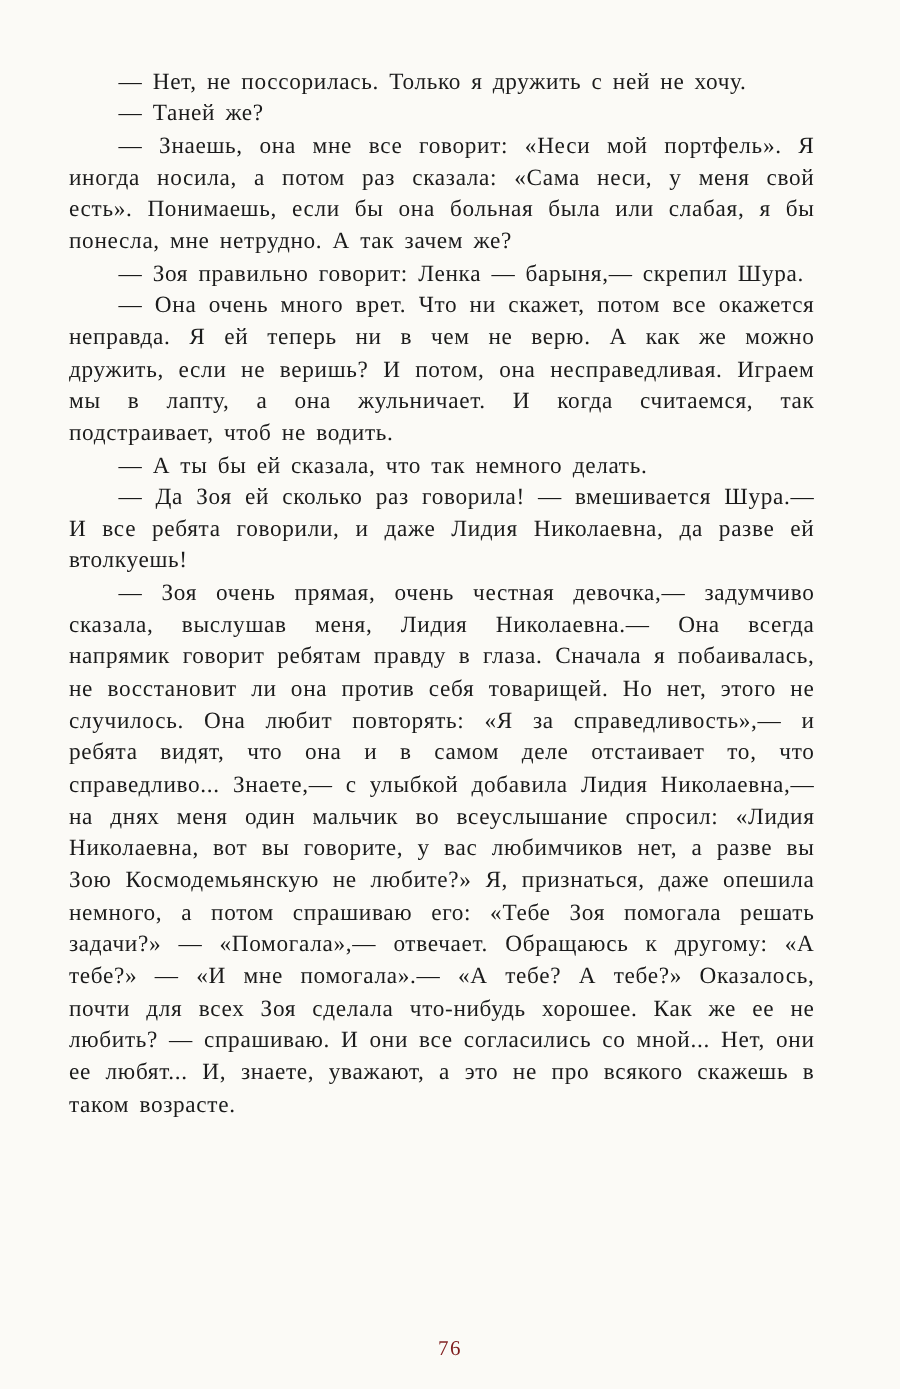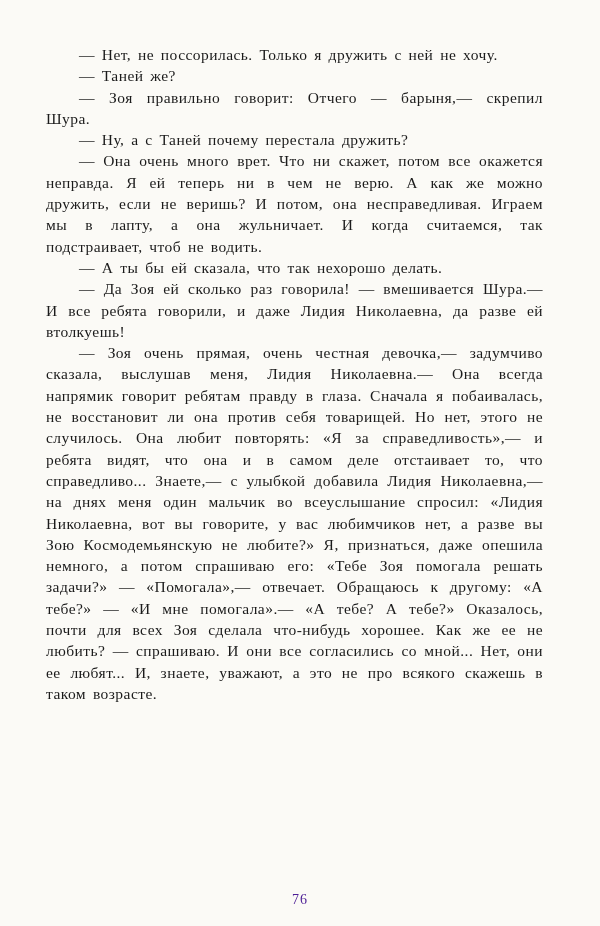--- a/index.html
+++ b/index.html
@@ -33,31 +33,31 @@
   }
   .folio {
     position: absolute;
     left: 0;
     right: 0;
     bottom: 18px;
     text-align: center;
     font-family: "Liberation Serif", "DejaVu Serif", serif;
     font-size: 14px;
     letter-spacing: 1px;
-    color: #4c1d95;
+    color: #7f1d1d;
   }
 </style>
 </head>
 <body>
 
 <div class="page">
   <div class="text-block">
     <p>— Нет, не поссорилась. Только я дружить с ней не хочу.</p>
     <p>— Таней же?</p>
-    <p>— Зоя правильно говорит: Отчего — барыня,— скрепил Шура.</p>
-    <p>— Ну, а с Таней почему перестала дружить?</p>
+    <p>— Знаешь, она мне все говорит: «Неси мой портфель». Я иногда носила, а потом раз сказала: «Сама неси, у меня свой есть». Понимаешь, если бы она больная была или слабая, я бы понесла, мне нетрудно. А так зачем же?</p>
+    <p>— Зоя правильно говорит: Ленка — барыня,— скрепил Шура.</p>
     <p>— Она очень много врет. Что ни скажет, потом все окажется неправда. Я ей теперь ни в чем не верю. А как же можно дружить, если не веришь? И потом, она несправедливая. Играем мы в лапту, а она жульничает. И когда считаемся, так подстраивает, чтоб не водить.</p>
-    <p>— А ты бы ей сказала, что так нехорошо делать.</p>
+    <p>— А ты бы ей сказала, что так немного делать.</p>
     <p>— Да Зоя ей сколько раз говорила! — вмешивается Шура.— И все ребята говорили, и даже Лидия Николаевна, да разве ей втолкуешь!</p>
     <p>— Зоя очень прямая, очень честная девочка,— задумчиво сказала, выслушав меня, Лидия Николаевна.— Она всегда напрямик говорит ребятам правду в глаза. Сначала я побаивалась, не восстановит ли она против себя товарищей. Но нет, этого не случилось. Она любит повторять: «Я за справедливость»,— и ребята видят, что она и в самом деле отстаивает то, что справедливо... Знаете,— с улыбкой добавила Лидия Николаевна,— на днях меня один мальчик во всеуслышание спросил: «Лидия Николаевна, вот вы говорите, у вас любимчиков нет, а разве вы Зою Космодемьянскую не любите?» Я, признаться, даже опешила немного, а потом спрашиваю его: «Тебе Зоя помогала решать задачи?» — «Помогала»,— отвечает. Обращаюсь к другому: «А тебе?» — «И мне помогала».— «А тебе? А тебе?» Оказалось, почти для всех Зоя сделала что-нибудь хорошее. Как же ее не любить? — спрашиваю. И они все согласились со мной... Нет, они ее любят... И, знаете, уважают, а это не про всякого скажешь в таком возрасте.</p>
   </div>
   <div class="folio">76</div>
 </div>
 
 </body></html>

